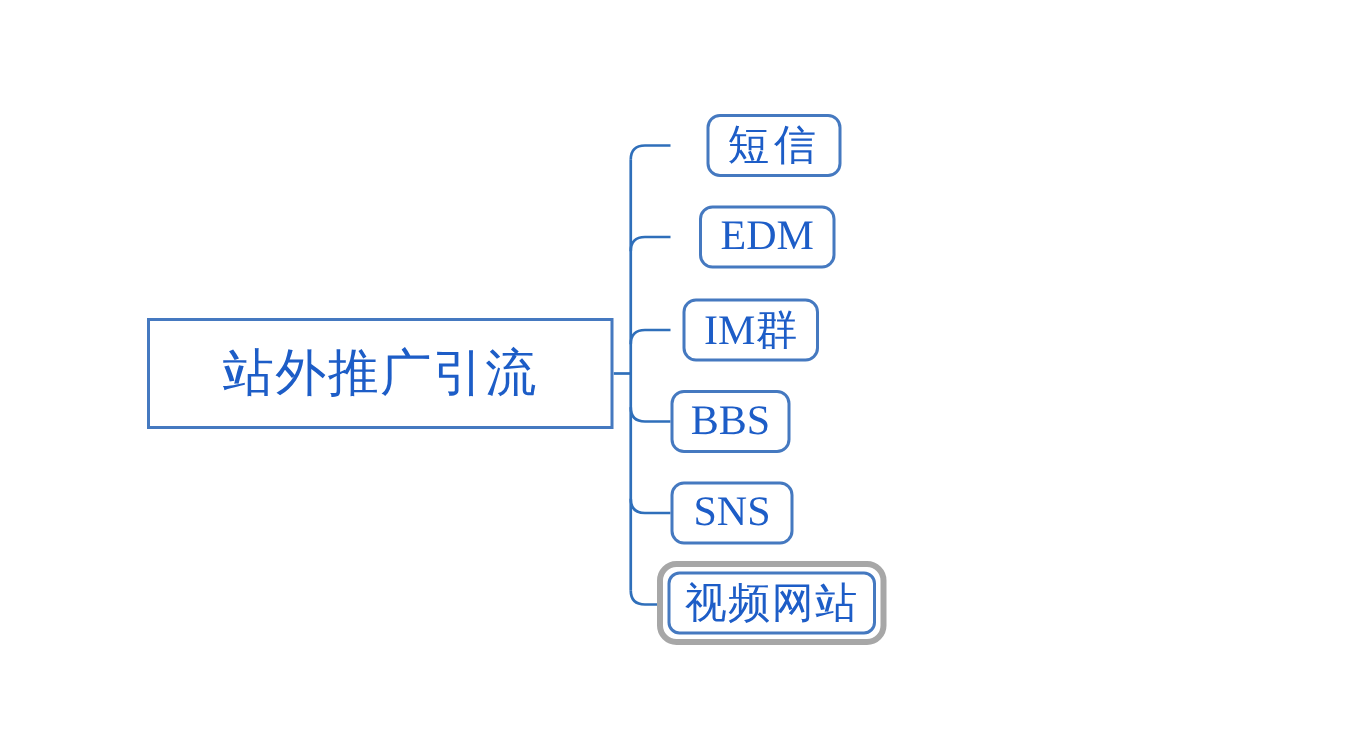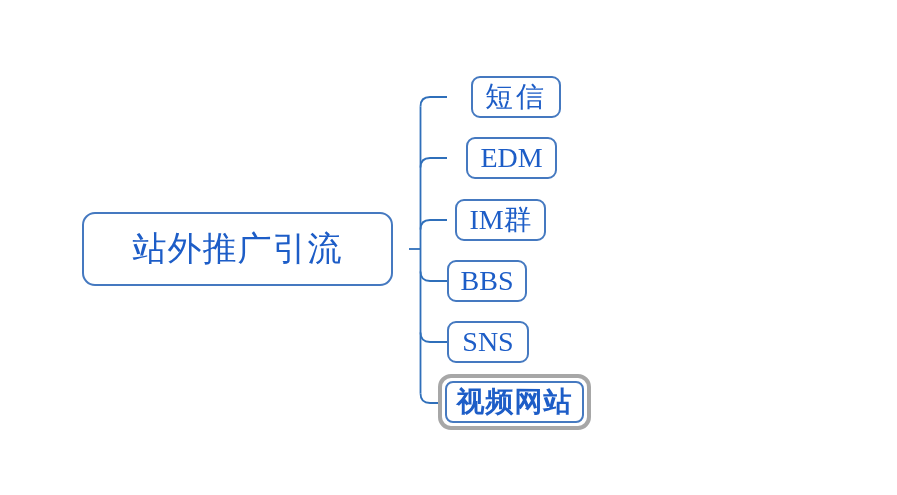--- a/index.html
+++ b/index.html
@@ -23,37 +23,36 @@
     position:absolute;
     box-sizing:border-box;
     display:flex;align-items:center;justify-content:center;
     background:#fff;
     border:2px solid var(--node-border);
     color:var(--node-text);
     white-space:nowrap;
     cursor:default;
   }
   .root-node{
-    left:82px;top:212px;width:311px;height:74px;
-    border-radius:13px;
+    left:98px;top:212px;width:311px;height:74px;
+    border-radius:0;
     font-size:34px;letter-spacing:1px;
   }
   .child{height:42px;border-radius:9px;font-size:28px;}
   .c-sms {left:447px;top:76px; width:90px;letter-spacing:3px;margin-left:24px;}
   .c-edm {left:447px;top:137px;width:91px;margin-left:19px;}
   .c-im  {left:455px;top:199px;width:91px;align-items:center;}
   .c-bbs {left:447px;top:260px;width:80px;}
   .c-sns {left:447px;top:321px;width:82px;}
   .ring{
     position:absolute;left:438px;top:374px;
     border:4px solid var(--sel);
     border-radius:13px;
     padding:3px;
     background:#fff;
-    font-weight:bold;
   }
   .ring .node{position:static;width:139px;height:42px;border-radius:8px;font-size:28px;letter-spacing:1px;}
 </style>
 </head>
 <body>
 
 <div class="canvas">
 
   <svg class="connectors" viewBox="0 0 897 495" aria-hidden="true">
     <path d="M409,249 H420.5"></path>

